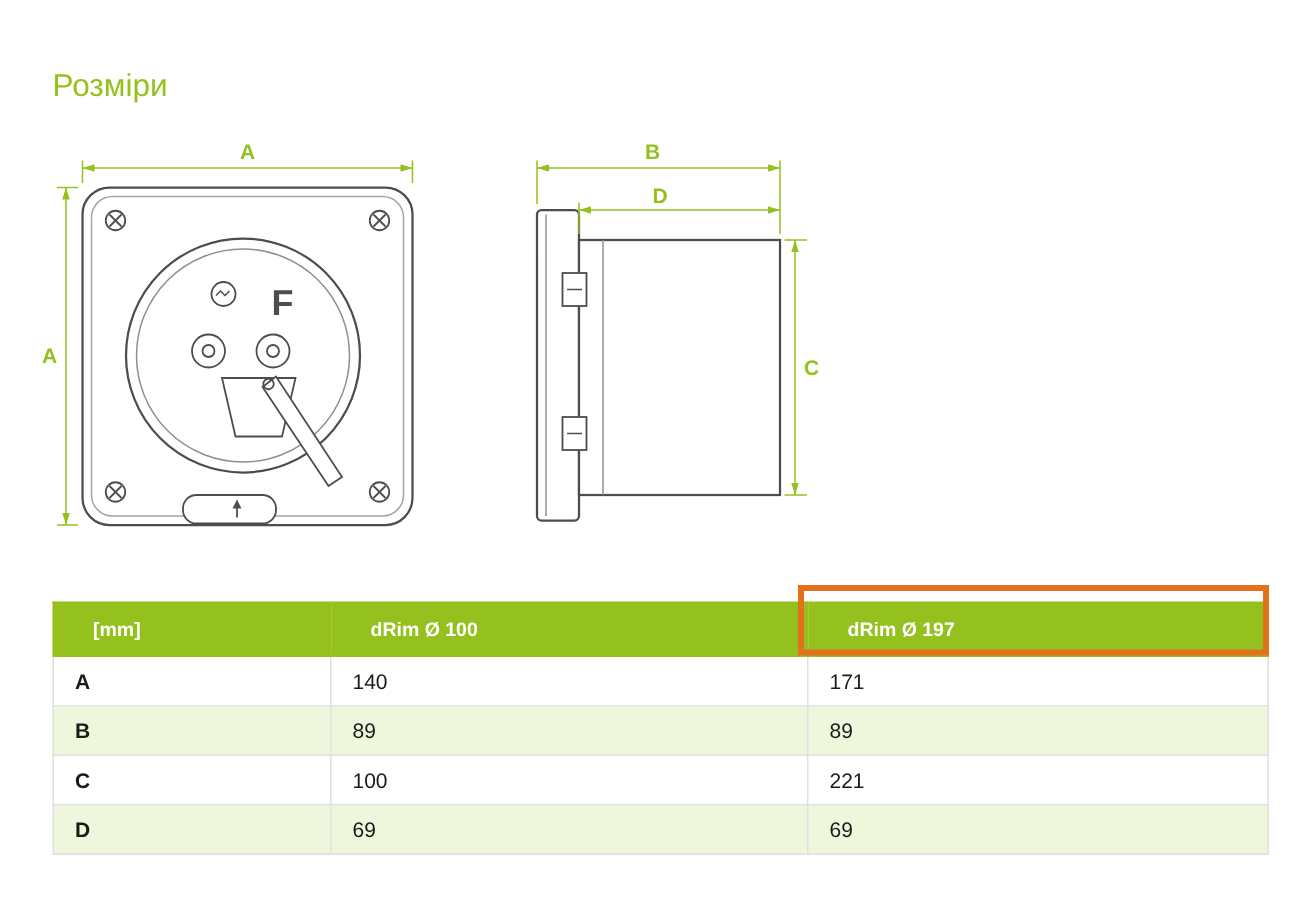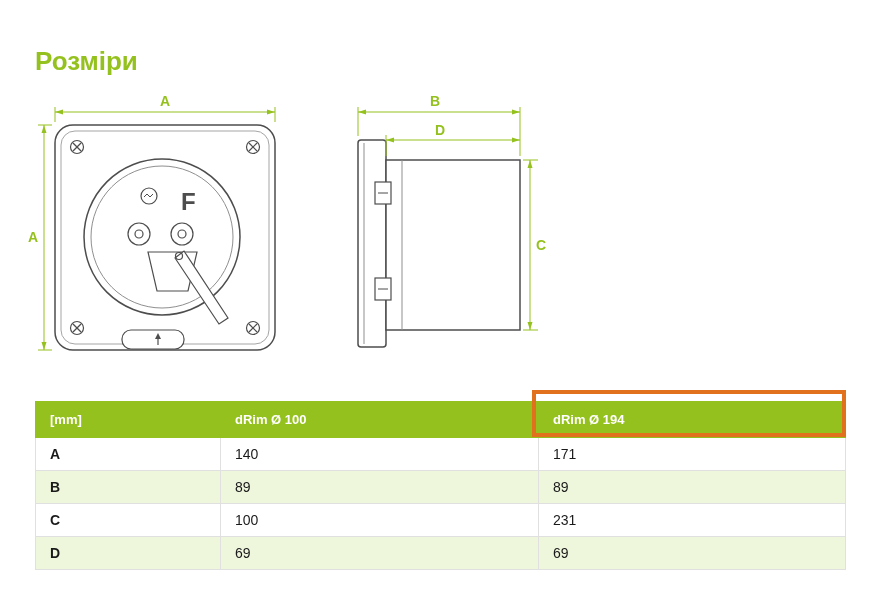--- a/index.html
+++ b/index.html
@@ -13,22 +13,22 @@
     width: 875px;
     height: 602px;
     background: #ffffff;
     overflow: hidden;
   }
   .page-title {
     position: absolute;
     left: 35px;
     top: 46px;
     margin: 0;
-    font-size: 26px;
-    font-weight: bold;
+    font-size: 21px;
+    font-weight: normal;
     color: #95c11f;
   }
   .diagram {
     position: absolute;
     left: 25px;
     top: 90px;
     width: 545px;
     height: 280px;
   }
   svg text.dim {
@@ -53,21 +53,21 @@
     width: 100%;
     border-collapse: collapse;
     table-layout: fixed;
   }
   .dim-table th {
     background: #95c11f;
     color: #ffffff;
     font-size: 13px;
     font-weight: bold;
     text-align: left;
-    padding: 10px 14px;
+    padding: 10px 26px;
     border: 1px solid #95c11f;
   }
   .dim-table td {
     font-size: 14px;
     color: #1a1a1a;
     text-align: left;
     padding: 8px 14px;
     border: 1px solid #e0e0e0;
     background: #ffffff;
   }
@@ -205,38 +205,38 @@
     <table class="dim-table">
       <colgroup>
         <col style="width:185px">
         <col style="width:318px">
         <col style="width:307px">
       </colgroup>
       <thead>
         <tr>
           <th>[mm]</th>
           <th>dRim Ø 100</th>
-          <th>dRim Ø 194</th>
+          <th>dRim Ø 197</th>
         </tr>
       </thead>
       <tbody>
         <tr>
           <td class="rowlabel">A</td>
           <td>140</td>
           <td>171</td>
         </tr>
         <tr>
           <td class="rowlabel">B</td>
           <td>89</td>
           <td>89</td>
         </tr>
         <tr>
           <td class="rowlabel">C</td>
           <td>100</td>
-          <td>231</td>
+          <td>221</td>
         </tr>
         <tr>
           <td class="rowlabel">D</td>
           <td>69</td>
           <td>69</td>
         </tr>
       </tbody>
     </table>
     <div class="highlight-box"></div>
   </div>

